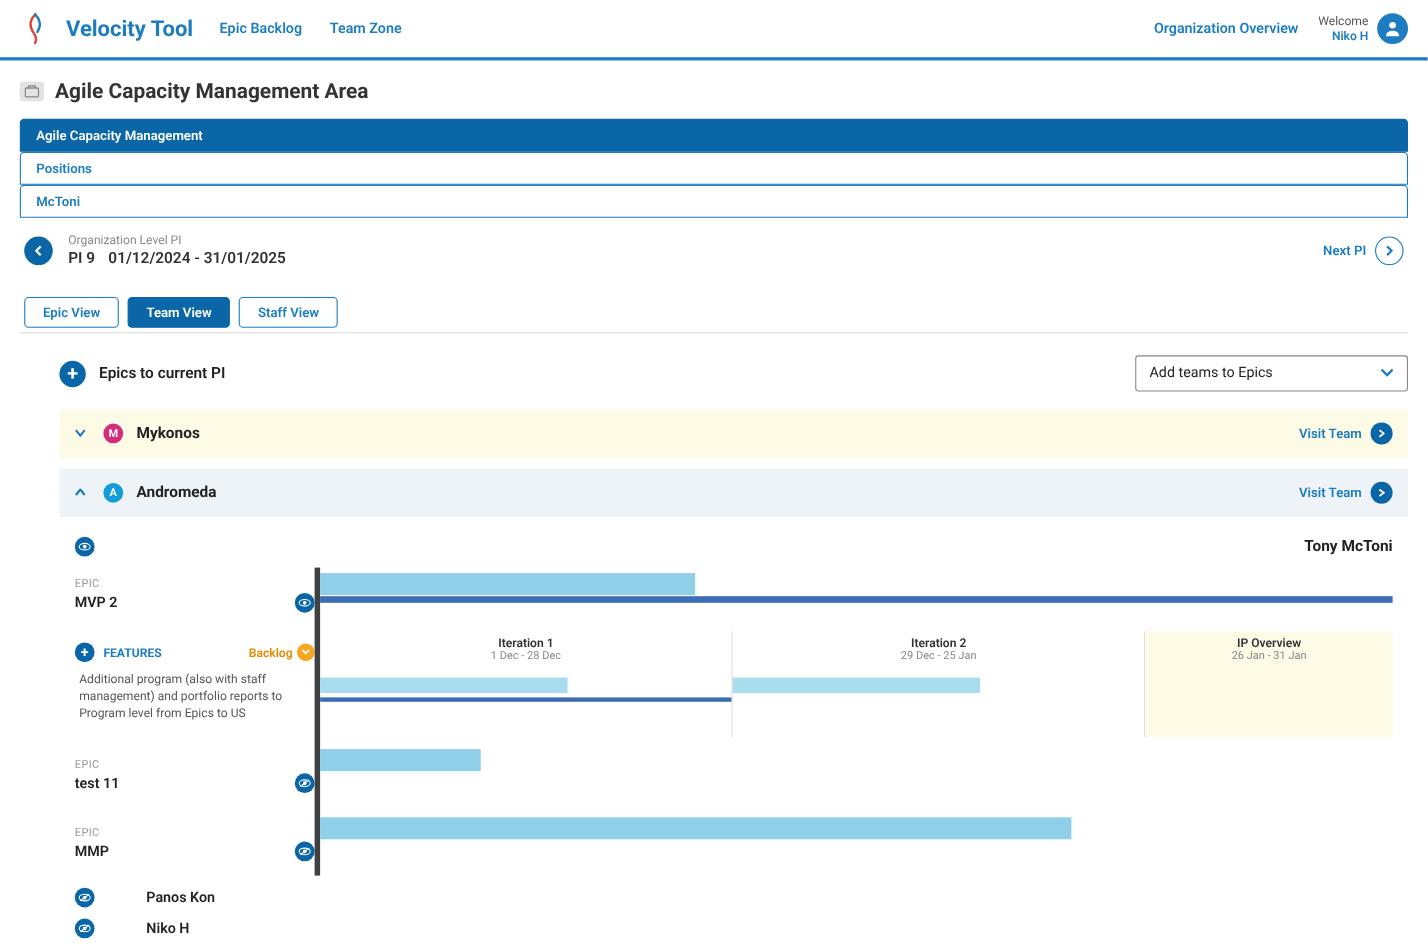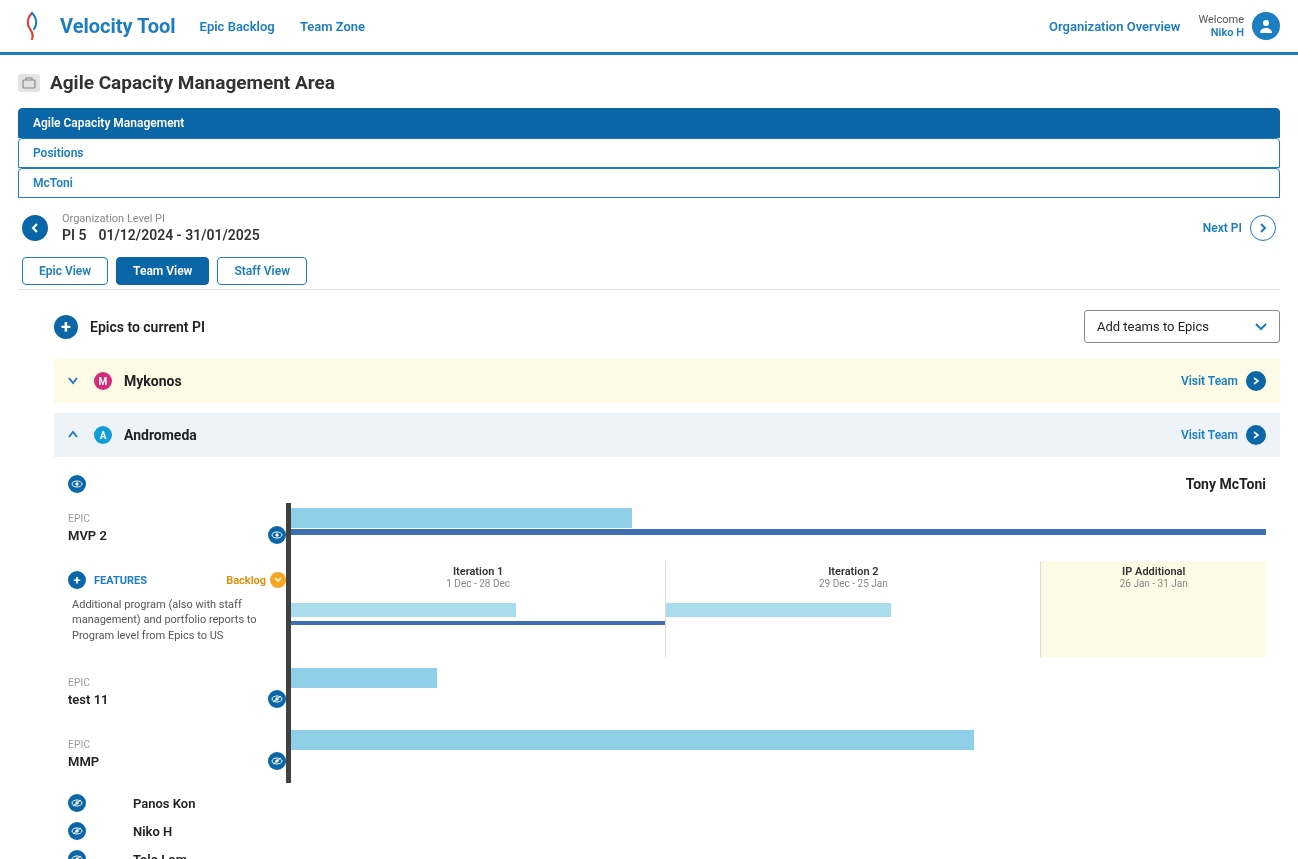--- a/index.html
+++ b/index.html
@@ -33,31 +33,31 @@
   .pi-bar { border:1px solid #ddd; border-top:none; border-left:none; border-right:none; padding:14px 4px 4px 4px; margin-bottom:0; }
   .pi-top { display:flex; align-items:center; gap:14px; }
   .circle-btn { width:26px; height:26px; border-radius:50%; display:flex; align-items:center; justify-content:center; cursor:pointer; flex-shrink:0; }
   .circle-btn.blue { background:#0b66a7; color:#fff; }
   .circle-btn.outline { border:1px solid #1c7dc1; color:#1c7dc1; background:#fff; }
   .pi-info .lbl { font-size:11px; color:#888; }
   .pi-info .vals { font-size:14px; font-weight:600; color:#333; margin-top:2px; display:flex; gap:12px; }
   .next-pi { margin-left:auto; display:flex; align-items:center; gap:8px; color:#1c7dc1; font-size:12px; font-weight:600; cursor:pointer; }
 
   
-  .view-tabs { display:flex; gap:8px; margin-top:14px; }
+  .view-tabs { display:flex; gap:8px; margin-top:27px; }
   .view-tab { border:1px solid #1c7dc1; color:#1c7dc1; background:#fff; font-size:12px; font-weight:600; padding:6px 16px; border-radius:4px; cursor:pointer; }
   .view-tab.active { background:#0b66a7; color:#fff; border-color:#0b66a7; }
 
   
   .content { padding:20px 0 0 36px; }
   .epics-row { display:flex; align-items:center; gap:12px; margin-bottom:16px; }
   .circle-btn.plus { width:24px; height:24px; background:#0b66a7; color:#fff; font-weight:700; font-size:18px; }
   .epics-label { font-size:14px; font-weight:600; color:#222; }
   .add-teams { margin-left:auto; }
-  .select-box { border:1px solid #888; border-radius:3px; padding:8px 12px; width:196px; display:flex; align-items:center; justify-content:space-between; cursor:pointer; font-size:13px; color:#222; }
+  .select-box { border:1px solid #888; border-radius:3px; padding:8px 12px; width:248px; display:flex; align-items:center; justify-content:space-between; cursor:pointer; font-size:13px; color:#222; }
   .chev { color:#1c7dc1; }
 
   
   .team-panel { border-radius:4px; margin-bottom:10px; }
   .team-head { display:flex; align-items:center; gap:12px; padding:12px 14px; }
   .team-head.yellow { background:#fdfae5; }
   .team-head.blue { background:#eef3f7; }
   .team-chev { color:#1c7dc1; width:14px; cursor:pointer; font-size:12px; }
   .team-badge { width:18px; height:18px; border-radius:50%; color:#fff; font-size:10px; font-weight:700; display:flex; align-items:center; justify-content:center; }
   .badge-pink { background:#d42c7d; }
@@ -164,21 +164,21 @@
   <div class="pi-bar">
     <div class="pi-top">
       <div class="circle-btn blue">
         <svg width="8" height="10" viewBox="0 0 8 10" fill="none" stroke="#fff" stroke-width="2">
             <path d="M6 1 L2 5 L6 9"></path>
           </svg>
       </div>
       <div class="pi-info">
         <div class="lbl">Organization Level PI</div>
         <div class="vals">
-          <span>PI  5</span>
+          <span>PI  9</span>
           <span>01/12/2024  -  31/01/2025</span>
         </div>
       </div>
       <div class="next-pi">
         <span>Next PI</span>
         <div class="circle-btn outline">
           <svg width="8" height="10" viewBox="0 0 8 10" fill="none" stroke="#1c7dc1" stroke-width="2">
               <path d="M2 1 L6 5 L2 9"></path>
             </svg>
         </div>
@@ -334,21 +334,21 @@
             <div class="iter-head-row">
               <div class="iter-col">
                 <div class="iter-name">Iteration 1</div>
                 <div class="iter-dates">1 Dec - 28 Dec</div>
               </div>
               <div class="iter-col">
                 <div class="iter-name">Iteration 2</div>
                 <div class="iter-dates">29 Dec - 25 Jan</div>
               </div>
               <div class="iter-col ip" style="flex:0.6">
-                <div class="iter-name">IP Additional</div>
+                <div class="iter-name">IP Overview</div>
                 <div class="iter-dates">26 Jan - 31 Jan</div>
               </div>
             </div>
             <div class="iter-body-row">
               <div class="cell">
                   <div class="sbar" style="left:0; width:60%;"></div>
                 </div>
               <div class="cell">
                   <div class="sbar" style="left:0; width:60%;"></div>
                 </div>

